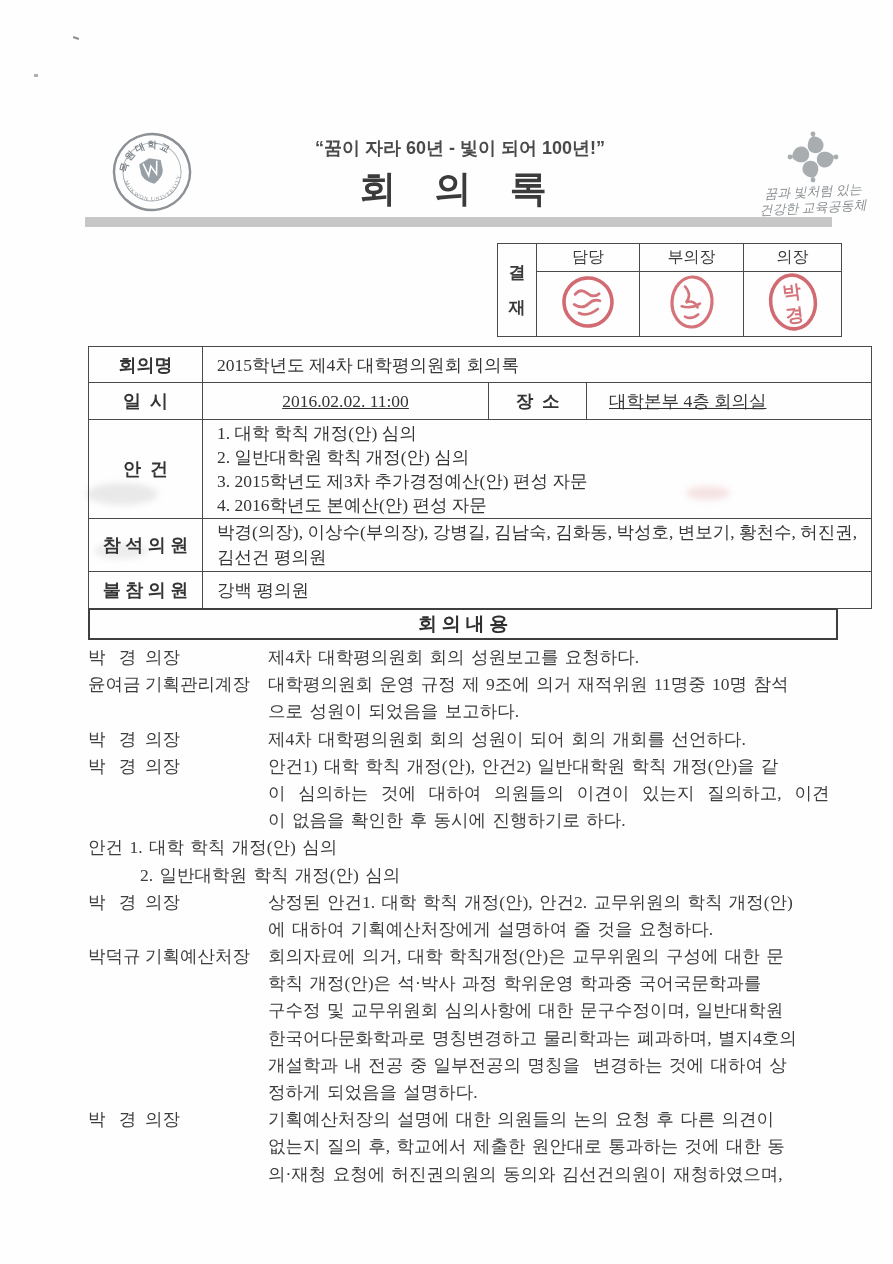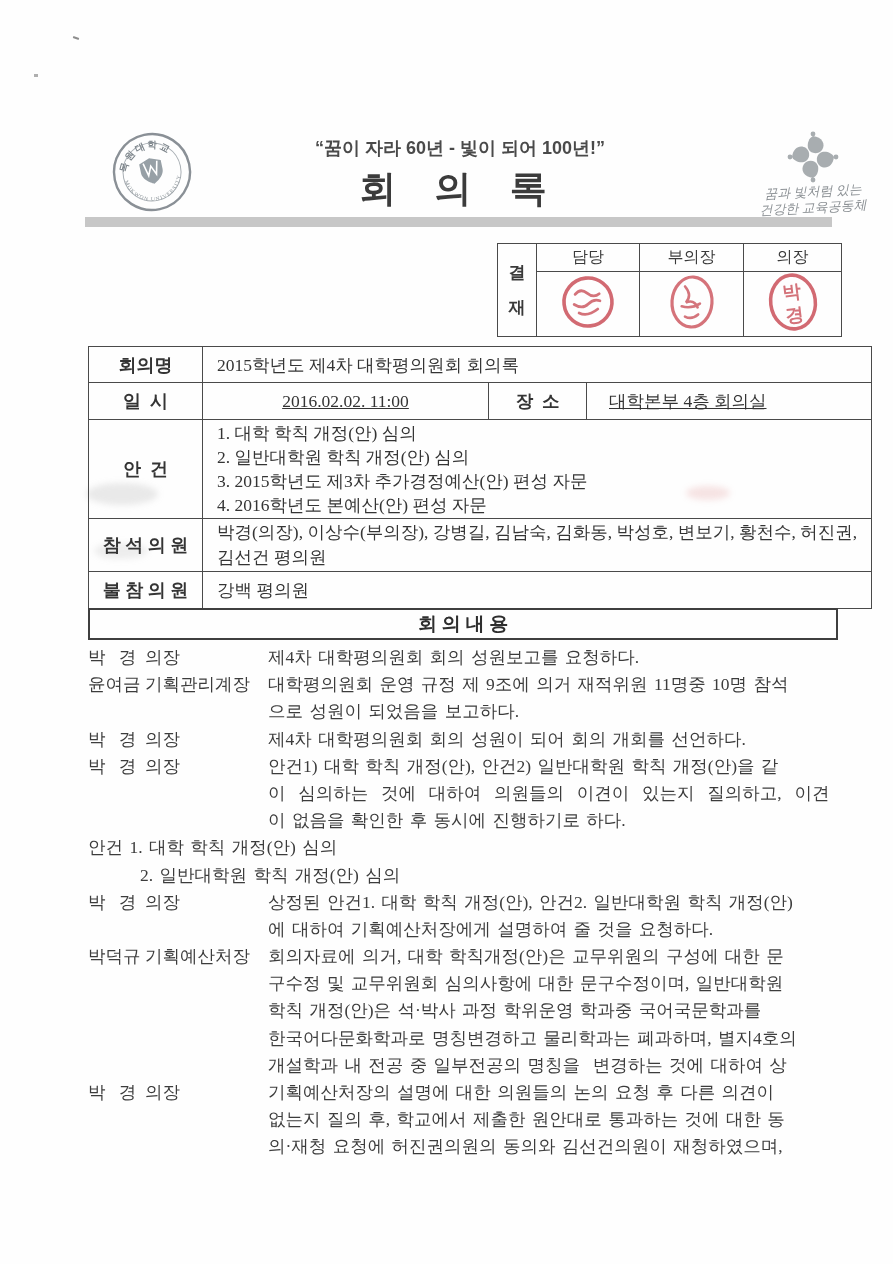--- a/index.html
+++ b/index.html
@@ -202,25 +202,26 @@
   <div class="minutes">
     <div class="m-line"><span class="spk">박   경  의장</span><span class="txt">제4차 대학평의원회 회의 성원보고를 요청하다.</span></div>
     <div class="m-line"><span class="spk">윤여금 기획관리계장</span><span class="txt">대학평의원회 운영 규정 제 9조에 의거 재적위원 11명중 10명 참석</span></div>
     <div class="m-line"><span class="spk"></span><span class="txt">으로 성원이 되었음을 보고하다.</span></div>
     <div class="m-line"><span class="spk">박   경  의장</span><span class="txt">제4차 대학평의원회 회의 성원이 되어 회의 개회를 선언하다.</span></div>
     <div class="m-line"><span class="spk">박   경  의장</span><span class="txt">안건1) 대학 학칙 개정(안), 안건2) 일반대학원 학칙 개정(안)을 같</span></div>
     <div class="m-line"><span class="spk"></span><span class="txt">이  심의하는  것에  대하여  의원들의  이견이  있는지  질의하고,  이견</span></div>
     <div class="m-line"><span class="spk"></span><span class="txt">이 없음을 확인한 후 동시에 진행하기로 하다.</span></div>
     <div class="m-line flush"><span class="txt">안건 1. 대학 학칙 개정(안) 심의</span></div>
     <div class="m-line num"><span class="txt">2. 일반대학원 학칙 개정(안) 심의</span></div>
-    <div class="m-line"><span class="spk">박   경  의장</span><span class="txt">상정된 안건1. 대학 학칙 개정(안), 안건2. 일반대학원 학칙 개정(안)</span></div>
+    <div class="m-line"><span class="spk">박   경  의장</span><span class="txt">상정된 안건1. 대학 학칙 개정(안), 안건2. 교무위원의 학칙 개정(안)</span></div>
     <div class="m-line"><span class="spk"></span><span class="txt">에 대하여 기획예산처장에게 설명하여 줄 것을 요청하다.</span></div>
     <div class="m-line"><span class="spk">박덕규 기획예산처장</span><span class="txt">회의자료에 의거, 대학 학칙개정(안)은 교무위원의 구성에 대한 문</span></div>
+    <div class="m-line"><span class="spk"></span><span class="txt">학칙 개정(안)은 석·박사 과정 학위운영 학과중 국어국문학과를</span></div>
     <div class="m-line"><span class="spk"></span><span class="txt">구수정 및 교무위원회 심의사항에 대한 문구수정이며, 일반대학원</span></div>
-    <div class="m-line"><span class="spk"></span><span class="txt">학칙 개정(안)은 석·박사 과정 학위운영 학과중 국어국문학과를</span></div>
     <div class="m-line"><span class="spk"></span><span class="txt">한국어다문화학과로 명칭변경하고 물리학과는 폐과하며, 별지4호의</span></div>
     <div class="m-line"><span class="spk"></span><span class="txt">개설학과 내 전공 중 일부전공의 명칭을  변경하는 것에 대하여 상</span></div>
+    <div class="m-line"><span class="spk"></span><span class="txt">정하게 되었음을 설명하다.</span></div>
     <div class="m-line"><span class="spk">박   경  의장</span><span class="txt">기획예산처장의 설명에 대한 의원들의 논의 요청 후 다른 의견이</span></div>
     <div class="m-line"><span class="spk"></span><span class="txt">없는지 질의 후, 학교에서 제출한 원안대로 통과하는 것에 대한 동</span></div>
     <div class="m-line"><span class="spk"></span><span class="txt">의·재청 요청에 허진권의원의 동의와 김선건의원이 재청하였으며,</span></div>
   </div>
 
 </div>
 
 </body></html>

